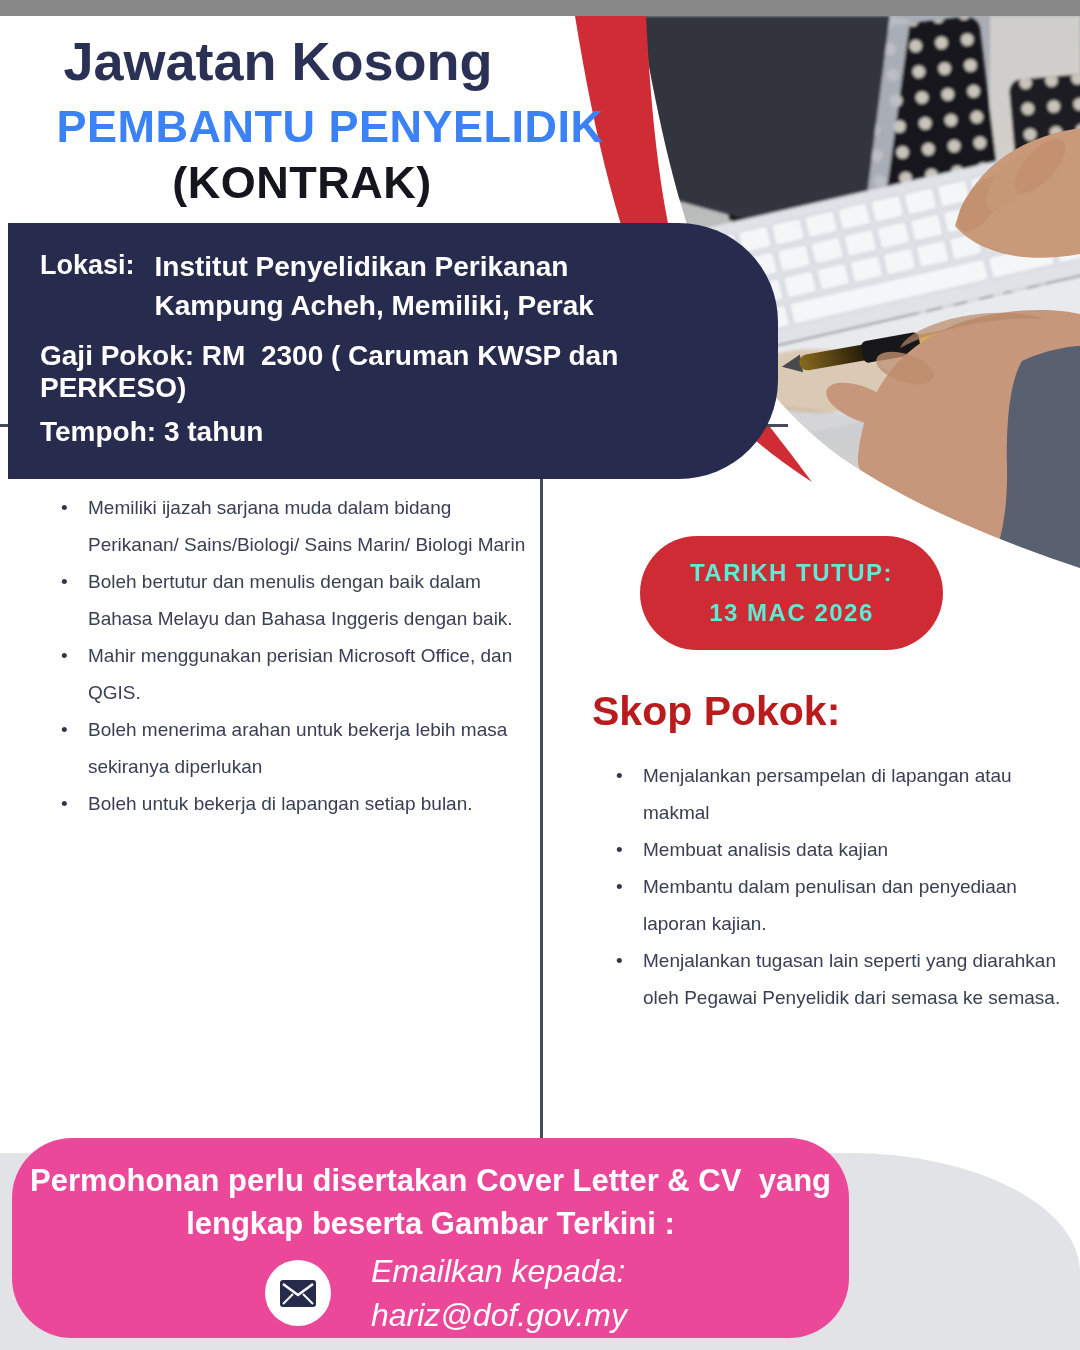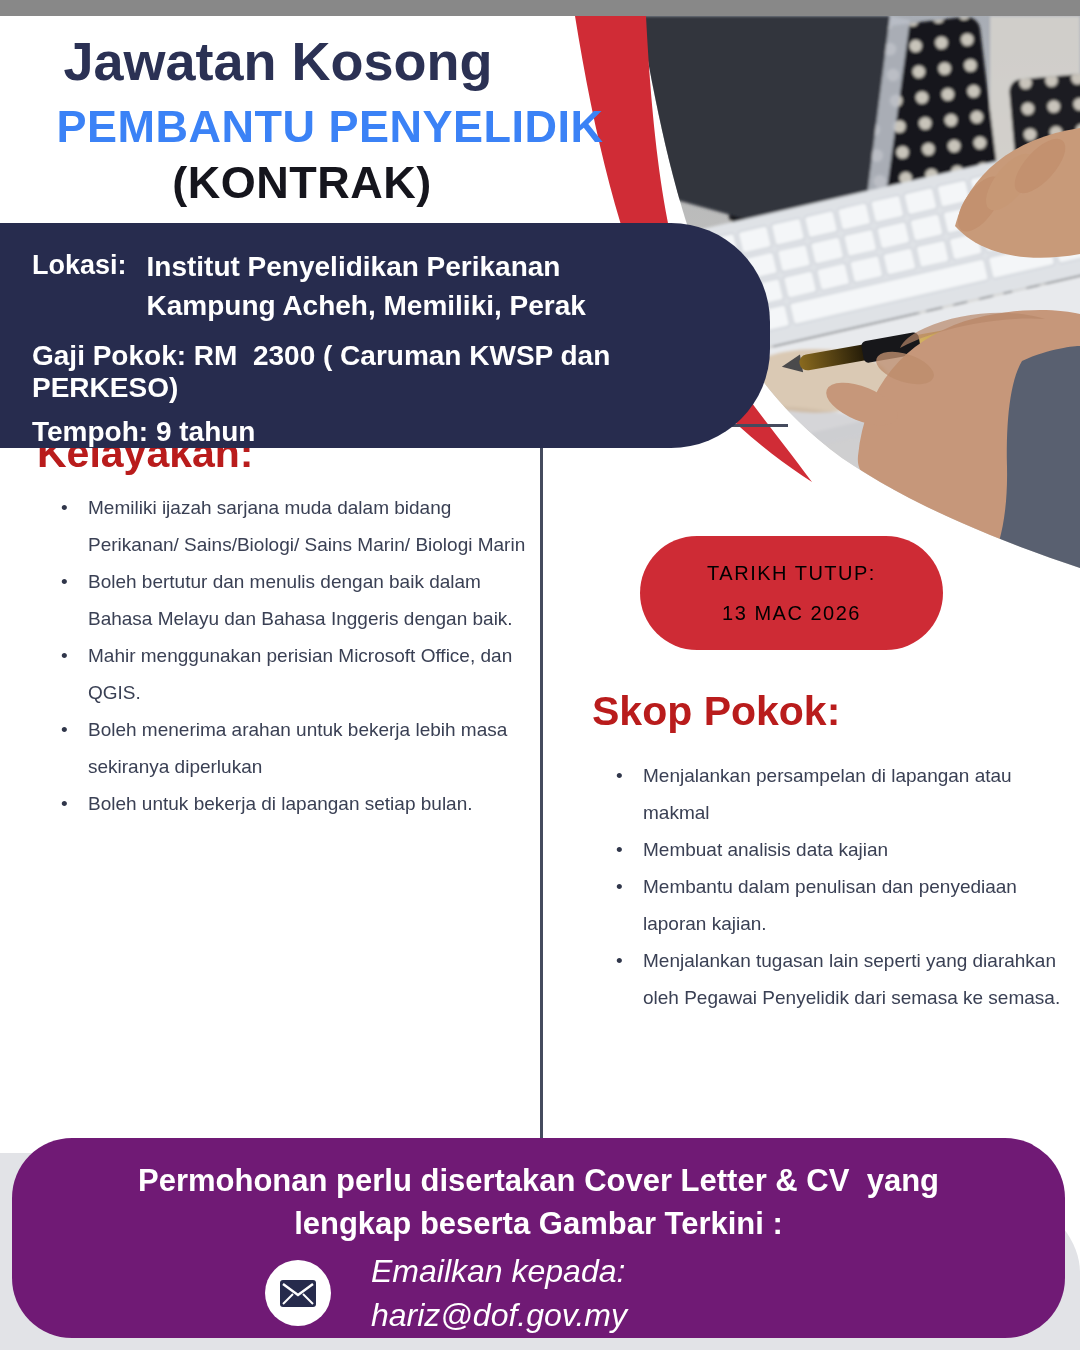--- a/index.html
+++ b/index.html
@@ -13,21 +13,21 @@
   }
   
   .photo{position:absolute;top:0;right:0;width:520px;height:570px;z-index:1;}
   
   .titles{position:absolute;top:14px;left:0;width:660px;text-align:center;z-index:3;}
   .title-main{margin:0;font-size:54px;font-weight:700;color:#2b3154;transform:translateX(-52px);line-height:1.15;}
   .title-sub{margin:10px 0 0 0;font-size:45px;font-weight:700;color:#3b82f6;letter-spacing:0.5px;line-height:1.1;}
   .title-sub2{margin:6px 0 0 0;font-size:45px;font-weight:700;color:#15151d;letter-spacing:0.5px;transform:translateX(-28px);line-height:1.1;}
   
   .info-banner{
-    position:absolute;top:207px;left:0;width:770px;height:225px;
+    position:absolute;top:207px;left:8px;width:770px;height:256px;
     background:#272c4e;border-radius:0 99px 99px 0;
     color:#ffffff;font-weight:700;z-index:4;
     padding:24px 40px 0 32px;box-sizing:border-box;
   }
   .lokasi-row{display:flex;}
   .lokasi-label{font-size:27px;margin-top:3px;}
   .lokasi-value{margin-left:20px;font-size:28px;line-height:39px;}
   .gaji-line{font-size:28px;margin-top:15px;white-space:pre-wrap;}
   .tempoh-line{font-size:28px;margin-top:12px;}
   
@@ -38,32 +38,32 @@
   .right-col{position:absolute;top:672px;left:592px;width:470px;z-index:3;}
   .section-heading{margin:0;font-size:41px;font-weight:700;color:#b91c1c;}
   .poster-list{list-style:none;margin:12px 0 0 0;padding:0;font-size:19px;line-height:37px;color:#3a4054;}
   .poster-list li{position:relative;padding-left:51px;}
   .poster-list li::before{content:"\2022";position:absolute;left:24px;top:0;color:#30364a;}
   .right-col .poster-list{margin-top:22px;}
   
   .deadline-pill{
     position:absolute;top:520px;left:640px;width:303px;height:114px;
     background:#ce2b35;border-radius:57px;z-index:3;
-    color:#000000;font-weight:400;font-size:20px;letter-spacing:1.5px;
+    color:#5eead4;font-weight:700;font-size:24px;letter-spacing:1.5px;
     display:flex;flex-direction:column;align-items:center;justify-content:center;
     line-height:40px;text-align:center;
   }
   
   .gray-footer{
     position:absolute;top:1137px;left:0;width:1080px;height:213px;
     background:#e2e3e7;border-top-right-radius:230px 120px;z-index:2;
   }
   .bottom-banner{
-    position:absolute;top:1122px;left:12px;width:1053px;height:200px;
-    background:#701a75;border-radius:60px;z-index:6;
+    position:absolute;top:1122px;left:12px;width:837px;height:200px;
+    background:#ec4899;border-radius:60px;z-index:6;
     color:#ffffff;text-align:center;box-sizing:border-box;padding-top:21px;
   }
   .fline{font-size:31px;font-weight:700;line-height:43px;white-space:pre-wrap;}
   .email-row{display:flex;align-items:center;text-align:left;margin:4px 0 0 253px;}
   .mail-circle{width:66px;height:66px;border-radius:50%;background:#ffffff;
     display:flex;align-items:center;justify-content:center;flex:0 0 auto;}
   .email-text{margin-left:40px;font-size:32px;font-weight:400;line-height:44px;font-style:italic;}
 </style>
 </head>
 <body>
@@ -200,21 +200,21 @@
 
   <div class="info-banner">
     <div class="lokasi-row">
       <div class="lokasi-label">Lokasi:</div>
       <div class="lokasi-value">
         <div>Institut Penyelidikan Perikanan</div>
         <div>Kampung Acheh, Memiliki, Perak</div>
       </div>
     </div>
     <div class="gaji-line">Gaji Pokok: RM  2300 ( Caruman KWSP dan PERKESO)</div>
-    <div class="tempoh-line">Tempoh: 9 tahun</div>
+    <div class="tempoh-line">Tempoh: 3 tahun</div>
   </div>
 
   <div class="h-divider"></div>
   <div class="v-divider"></div>
 
   <div class="left-col">
     <h3 class="section-heading">Kelayakan:</h3>
     <ul class="poster-list">
       <li>Memiliki ijazah sarjana muda dalam bidang Perikanan/ Sains/Biologi/ Sains Marin/ Biologi Marin</li>
       <li>Boleh bertutur dan menulis dengan baik dalam Bahasa Melayu dan Bahasa Inggeris dengan baik.</li>

